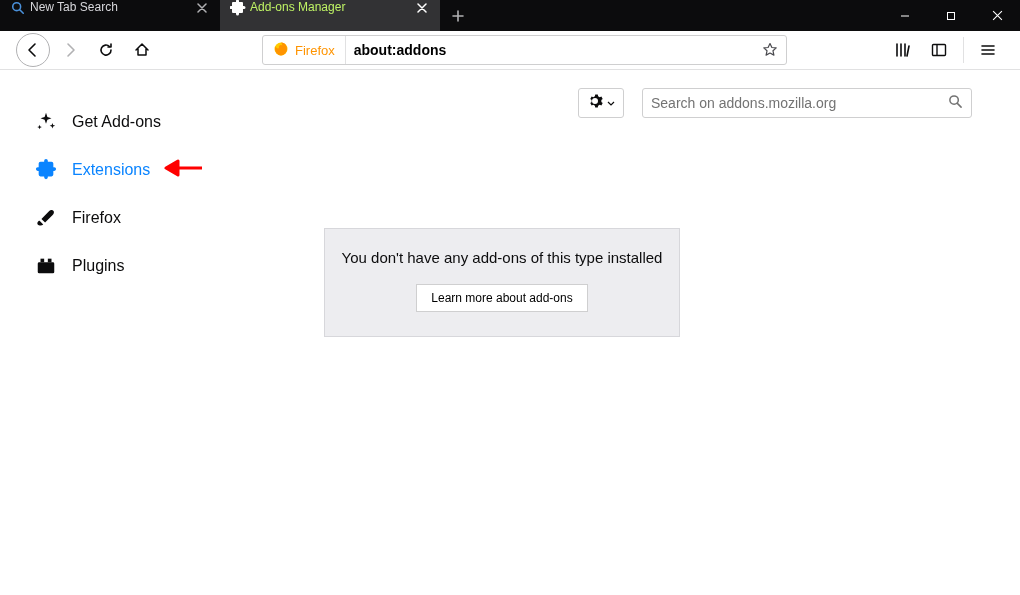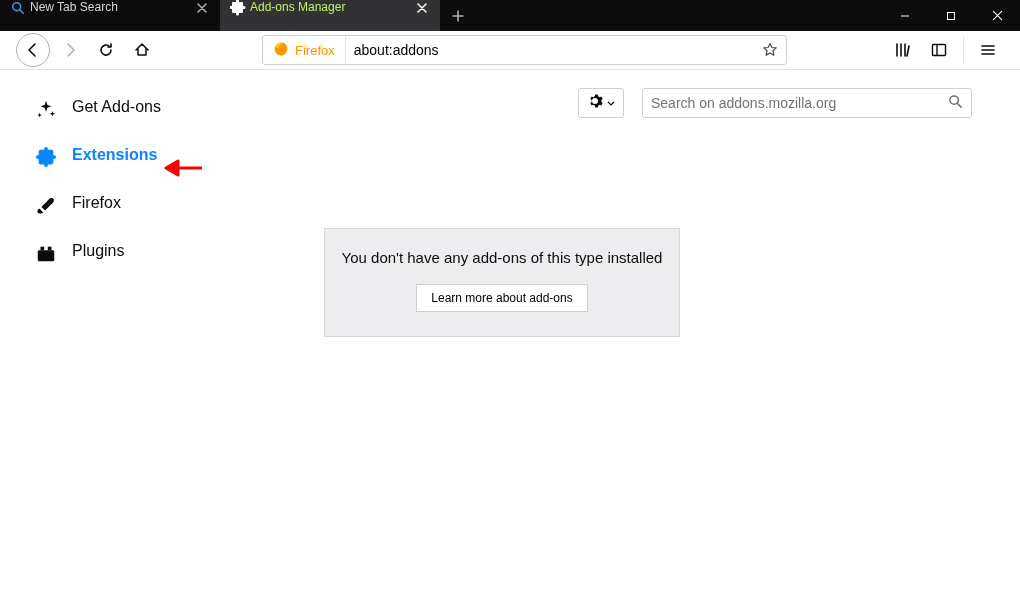--- a/index.html
+++ b/index.html
@@ -68,47 +68,47 @@
   .urlbar .identity {
     display:flex; align-items:center; gap:6px;
     padding:0 10px;
     height:100%;
     border-right:1px solid #e1e1e2;
     font-size:13px;
     color:#4a4a4f;
   }
   .urlbar .identity .fx-label { color:#ff9400; font-weight:400; }
   .urlbar input {
-    flex:1; border:none; outline:none; font-size:14px; padding:0 8px;
+    flex:1; border:none; outline:none; font-size:14px; padding:0 8px;font-weight:bold;
   }
   .urlbar .star { width:32px; display:flex; align-items:center; justify-content:center; color:#4a4a4f; }
   .toolbar-right { display:flex; align-items:center; gap:4px; margin-left:4px; }
   .toolbar-right .tb-btn, .menu-btn {
     width:32px; height:32px; display:flex; align-items:center; justify-content:center; color:#0c0c0d;
   }
   .menu-sep { width:1px; height:26px; background:#e1e1e2; margin:0 4px; }
 
   
   .content {
     display:flex;
     height: calc(595px - 31px - 39px);
   }
   .sidebar {
     width: 240px;
     padding: 28px 0 0 34px;
   }
   .side-item {
-    display:flex; align-items:flex-start; gap:14px;
+    display:flex; align-items:center; gap:14px;
     height:48px;
     font-size:16px;
     color:#0c0c0d;
     cursor:pointer;
     position:relative;
   }
-  .side-item.active { color:#0a84ff;font-weight:bold; }
+  .side-item.active { color:#0a84ff; }
   .side-item .ic { width:24px; height:24px; display:flex; align-items:center; justify-content:center; }
   .side-item.active .ic svg path { fill:#0a84ff; }
   .arrow {
     position:absolute; left:130px; top:50%; transform:translateY(-50%);
   }
 
   .main {
     flex:1;
     padding: 18px 48px 0 0;
   }

